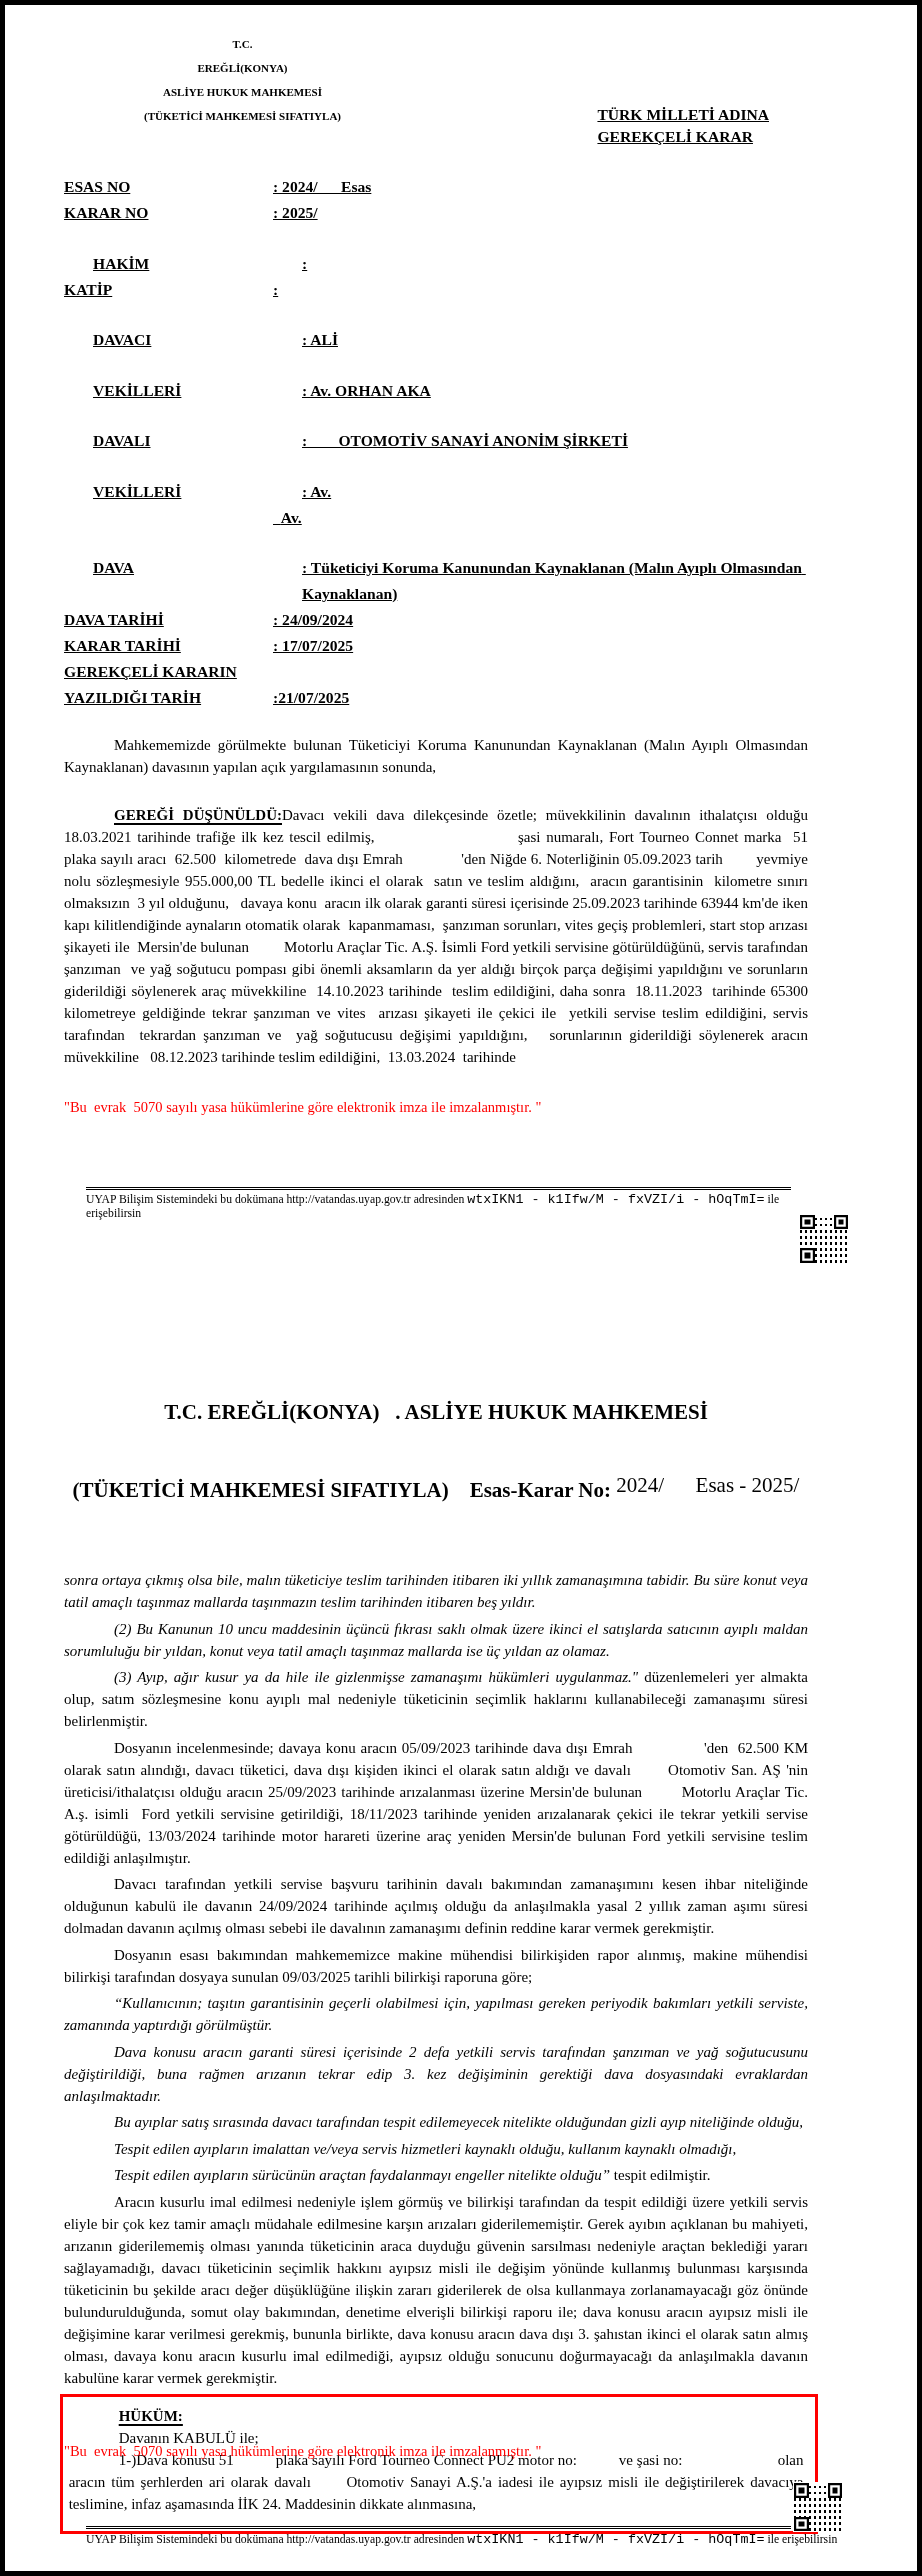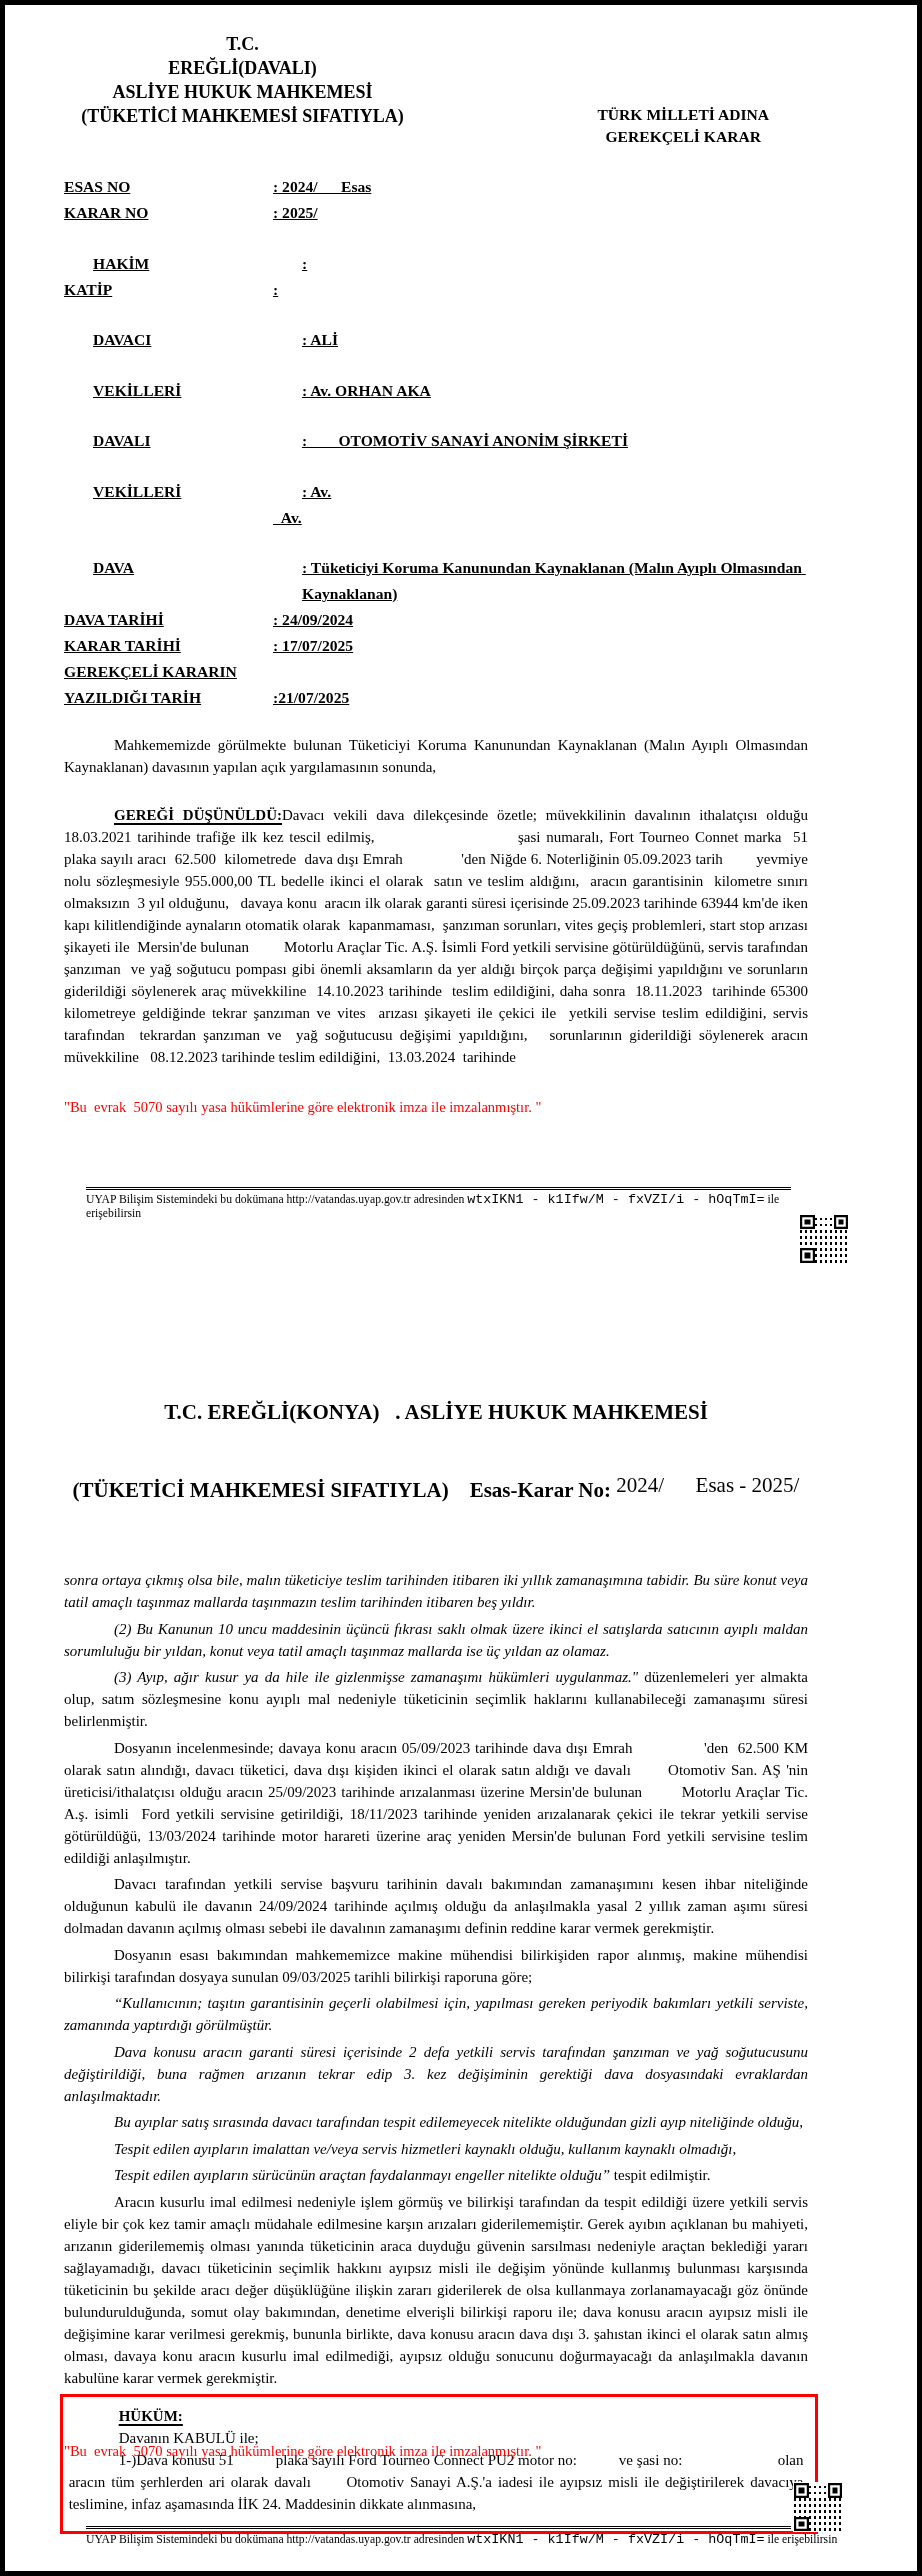--- a/index.html
+++ b/index.html
@@ -15,22 +15,22 @@
     font-size:15px;line-height:22px;
   }
   .content{padding:0 109px 0 59px;}
   p{margin:0;text-align:justify;white-space:pre-wrap;}
   .indent{text-indent:50px;}
   .italic{font-style:italic;}
   .par{margin-top:4.5px;}
 
   
   .header1{position:relative;margin-top:27px;height:101px;}
-  .court{width:357px;text-align:center;font-weight:bold;font-size:18px;line-height:24px;}
-  .banner{position:absolute;top:72px;right:39px;text-align:center;font-weight:bold;font-size:15.6px;line-height:22px;}
+  .court{width:357px;text-align:center;font-weight:bold;font-size:11px;line-height:24px;}
+  .banner{position:absolute;top:72px;right:39px;text-align:left;font-weight:bold;font-size:15.6px;line-height:22px;text-decoration:underline;}
 
   
   .meta{margin-top:41px;font-weight:bold;font-size:15.6px;}
   .meta-row{display:grid;grid-template-columns:209px 1fr;line-height:26px;text-decoration:underline;}
   .meta-row .lbl{white-space:pre-wrap;}
   .meta-row .val{white-space:pre-wrap;}
   .gap{margin-top:24.5px;margin-left:29px;}
 
   .intro{margin-top:23.4px;}
   .geregi{margin-top:26px;}
@@ -75,21 +75,21 @@
 </style>
 </head>
 <body>
 
 <div class="frame">
   <div class="content">
 
     <div class="header1">
       <div class="court">
         <div>T.C.</div>
-        <div>EREĞLİ(DAVALI)</div>
+        <div>EREĞLİ(KONYA)</div>
         <div>ASLİYE HUKUK MAHKEMESİ</div>
         <div>(TÜKETİCİ MAHKEMESİ SIFATIYLA)</div>
       </div>
       <div class="banner">
         <div>TÜRK MİLLETİ ADINA</div>
         <div>GEREKÇELİ KARAR</div>
       </div>
     </div>
 
     <div class="meta">

